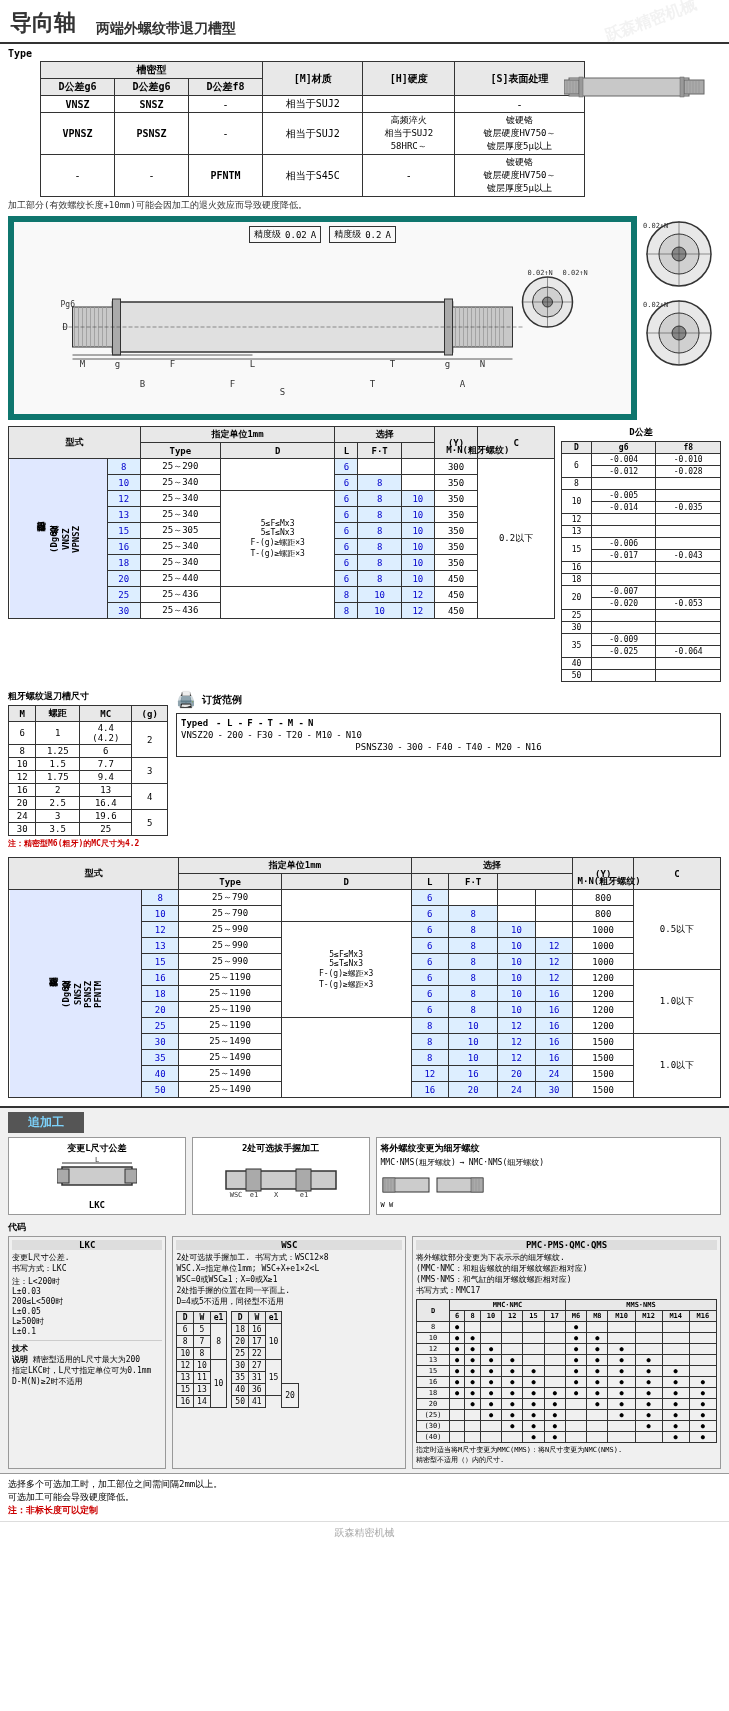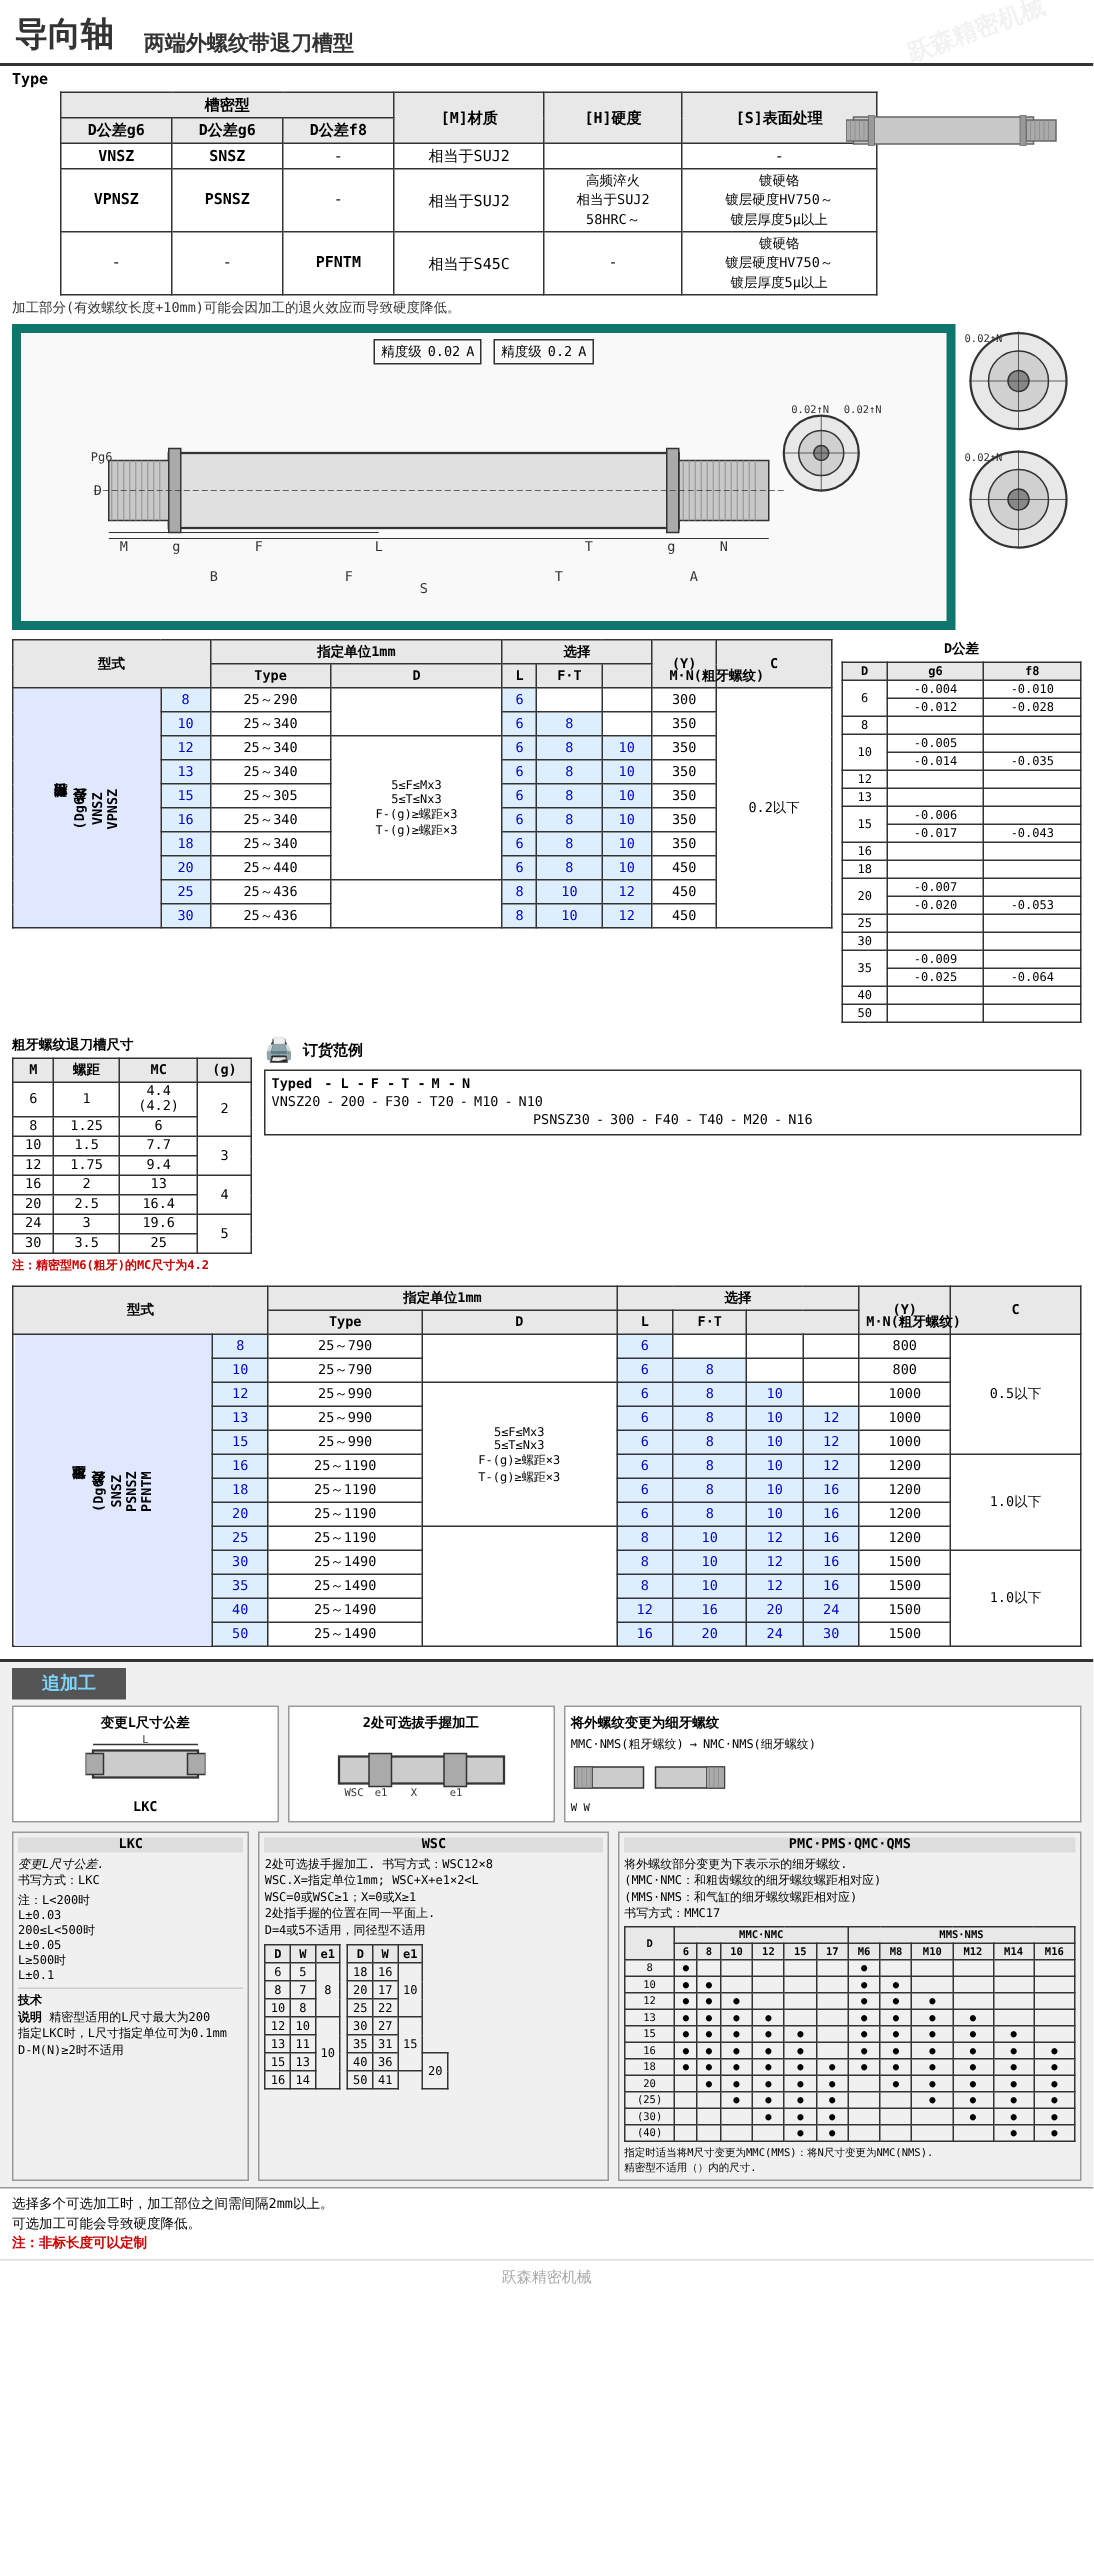--- a/index.html
+++ b/index.html
@@ -779,25 +779,26 @@
             <line x1="38" y1="8" x2="38" y2="22" stroke="#888" stroke-width="0.5"></line>
             <line x1="41" y1="8" x2="41" y2="22" stroke="#888" stroke-width="0.5"></line>
             <line x1="44" y1="8" x2="44" y2="22" stroke="#888" stroke-width="0.5"></line>
           </svg>
         </div>
         <div style="font-size:7px;margin-top:1px;">W W</div>
       </div>
     </div>
 
     
+    <div style="font-size:9px;font-weight:bold;margin-bottom:2px;">代码</div>
     <div style="display:flex;gap:6px;">
 
       <div style="flex:1;border:1px solid #999;padding:3px;">
         <div style="font-weight:bold;font-size:9px;text-align:center;background:#ddd;margin-bottom:2px;">LKC</div>
-        <div style="font-size:8px;font-style:italic;">变更L尺寸公差.</div>
+        <div style="font-size:8px;">变更L尺寸公差.</div>
         <div style="font-size:8px;">书写方式：LKC</div>
         <div style="font-size:8px;margin-top:2px;">注：L&lt;200时<br>L±0.03<br>200≤L&lt;500时<br>L±0.05<br>L≥500时<br>L±0.1</div>
         <div style="font-size:8px;margin-top:4px;border-top:1px solid #ccc;padding-top:2px;">
           <span style="font-weight:bold;">技术<br>说明</span>
           <span>精密型适用的L尺寸最大为200<br>指定LKC时，L尺寸指定单位可为0.1mm<br>D-M(N)≥2时不适用</span>
         </div>
       </div>
 
       <div style="flex:1.5;border:1px solid #999;padding:3px;">
         <div style="font-weight:bold;font-size:9px;text-align:center;background:#ddd;margin-bottom:2px;">WSC</div>

